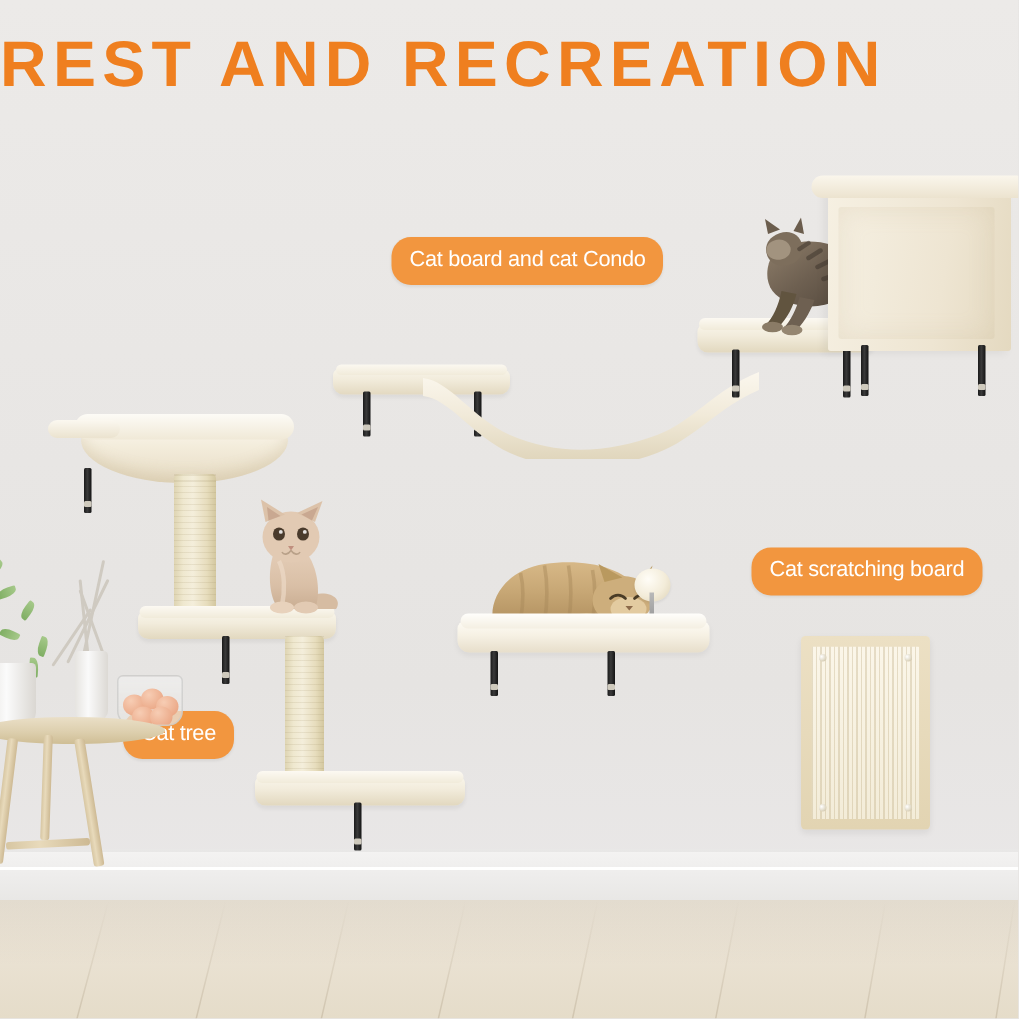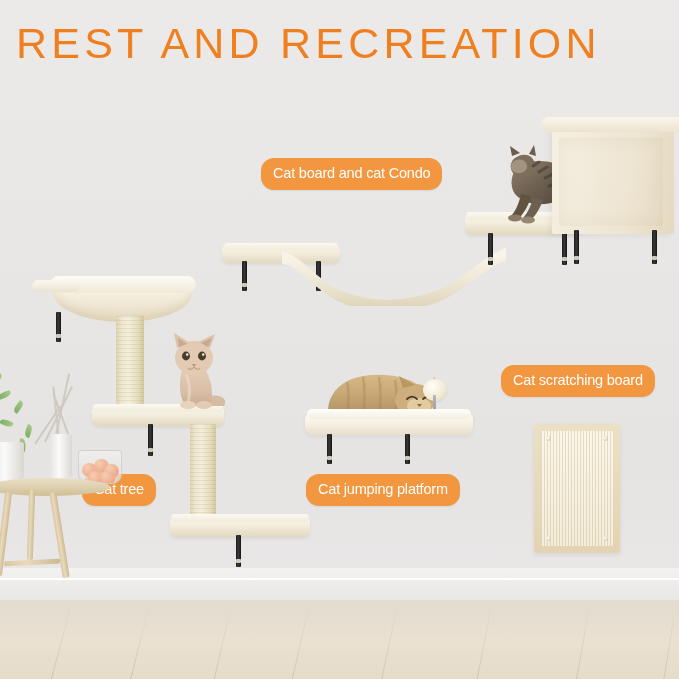--- a/index.html
+++ b/index.html
@@ -25,22 +25,22 @@
     background:rgba(0,0,0,.045);}
   .floor{position:absolute;left:0;top:600px;width:679px;height:79px;
     background:linear-gradient(180deg,#efe9de 0%,#eae2d3 45%,#e5dcc9 100%);}
   .plank{position:absolute;top:0;width:1px;height:100%;
     background:linear-gradient(180deg,rgba(150,132,104,.0),rgba(150,132,104,.42));
     transform-origin:top center;}
   .floorshade{position:absolute;left:0;top:600px;width:679px;height:79px;
     background:linear-gradient(180deg,rgba(120,100,70,.10),rgba(255,255,255,0) 55%);}
 
   
-  .title{position:absolute;left:16px;top:22px;width:578px;text-align:center;
-    color:#ef7f1f;font-weight:400;font-size:43px;letter-spacing:4.2px;
+  .title{position:absolute;left:0;top:22px;width:578px;text-align:center;
+    color:#ef7f1f;font-weight:700;font-size:43px;letter-spacing:4.2px;
     font-family:"Liberation Sans", sans-serif;line-height:1;white-space:nowrap;}
 
   
   .pill{position:absolute;background:#f2963f;color:#fff;border-radius:13px;
     font-size:14.5px;line-height:1;padding:8px 12px 9px;white-space:nowrap;
     box-shadow:0 1px 2px rgba(0,0,0,.07);letter-spacing:-.2px;}
   .bracket{position:absolute;width:5px;background:linear-gradient(90deg,#1a1a1a,#3a3a3a 45%,#141414);
     border-radius:1px;}
   .bracket:after{content:"";position:absolute;left:0;bottom:4px;width:5px;height:4px;
     background:#cfcabd;border-radius:1px;}
@@ -310,21 +310,20 @@
 
     <div class="toy-ball"></div>
     <div class="toy-spring"></div>
     <div class="toy-base"></div>
 
     <div class="jshelf"></div>
     <div class="bracket" style="left:22px;top:44px;height:30px;"></div>
     <div class="bracket" style="left:100px;top:44px;height:30px;"></div>
   </div>
 
-  <div class="pill" style="left:306px;top:474px;">Cat jumping platform</div>
 
   <div id="scratch-board">
     <div class="sisal"></div>
     <div class="screw" style="left:12px;top:12px;"></div>
     <div class="screw" style="right:12px;top:12px;"></div>
     <div class="screw" style="left:12px;bottom:12px;"></div>
     <div class="screw" style="right:12px;bottom:12px;"></div>
   </div>
 
   <div class="pill" style="left:501px;top:365px;">Cat scratching board</div>

